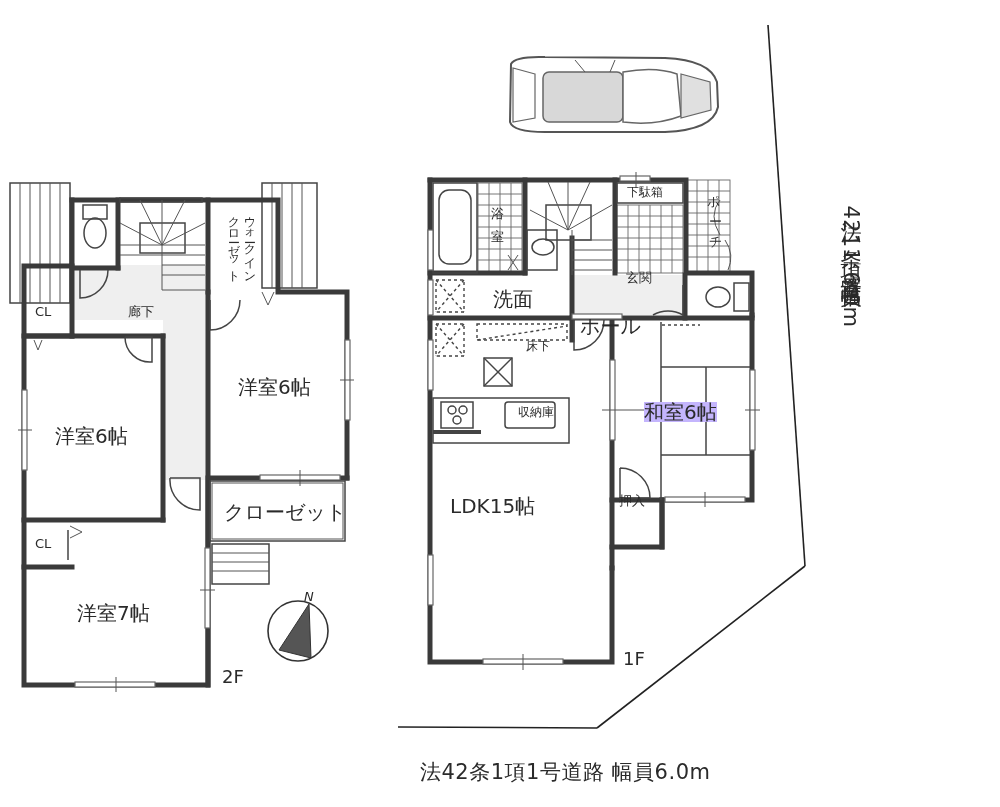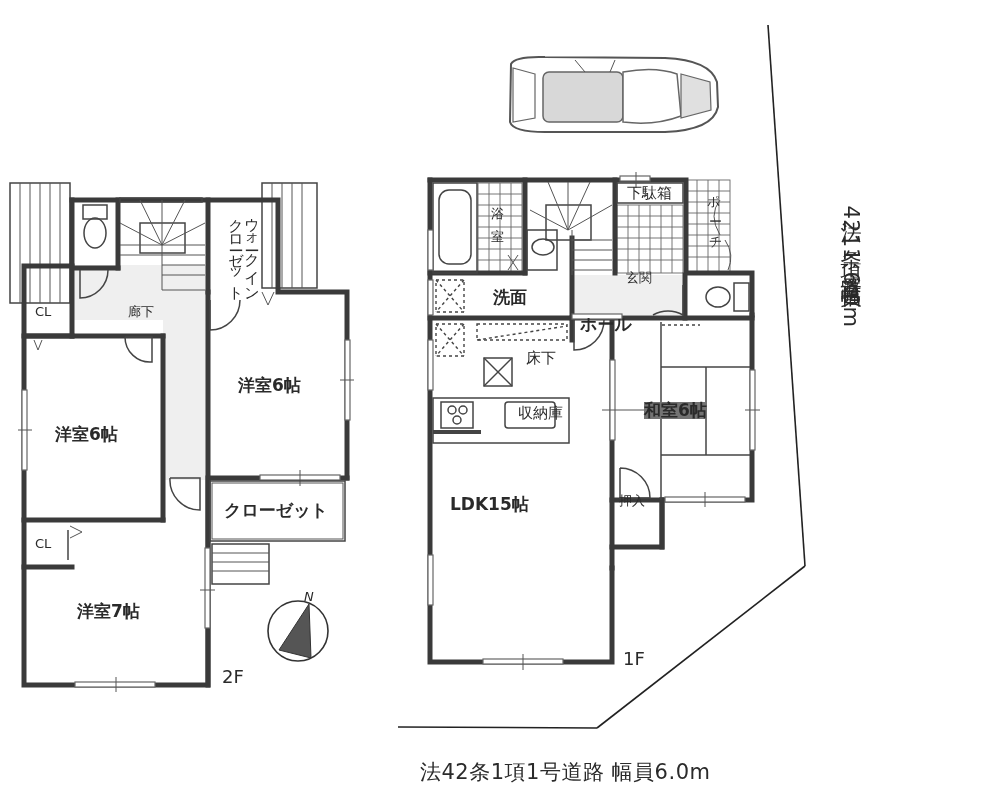--- a/index.html
+++ b/index.html
@@ -8,23 +8,23 @@
     svg#plan { position: absolute; left: 0; top: 0; width: 1000px; height: 807px; }
     .wall { fill: none; stroke: #3a3a3a; stroke-width: 5; stroke-linecap: square; }
     .thin { fill: none; stroke: #444; stroke-width: 1.5; }
     .thinner { fill: none; stroke: #555; stroke-width: 1; }
     .dash { fill: none; stroke: #444; stroke-width: 1.4; stroke-dasharray: 3 3; }
     .win { fill: #fff; stroke: #666; stroke-width: 1.2; }
     .tile { fill: none; stroke: #666; stroke-width: 0.9; }
     .hall { fill: #efefef; }
     .site { fill: none; stroke: #222; stroke-width: 1.6; }
     .lbl { position: absolute; white-space: nowrap; color: #2a2a2a; line-height: 1; }
-    .room { font-size: 17px; font-weight: bold; }
+    .room { font-size: 20px; }
     .small { font-size: 13px; }
-    .tiny { font-size: 15px; }
+    .tiny { font-size: 12px; }
     .floor { font-size: 18px; }
     .road { font-size: 21px; letter-spacing: 0.5px; }
     .vert { writing-mode: vertical-rl; text-orientation: mixed; }
   </style>
 </head>
 <body>
 
 <svg id="plan" viewBox="0 0 1000 807" xmlns="http://www.w3.org/2000/svg">
 
   <g>
@@ -309,21 +309,21 @@
 
 <span class="lbl small" style="left:491px;top:207px;">浴</span>
 <span class="lbl small" style="left:491px;top:230px;">室</span>
 <span class="lbl tiny" style="left:627px;top:186px;">下駄箱</span>
 <span class="lbl small" style="left:626px;top:230px;margin-top:41px;">玄関</span>
 <span class="lbl small" style="left:707px;top:195px;">ポ</span>
 <span class="lbl small" style="left:709px;top:215px;">ー</span>
 <span class="lbl small" style="left:709px;top:235px;">チ</span>
 <span class="lbl room" style="left:493px;top:289px;">洗面</span>
 <span class="lbl room" style="left:580px;top:289px;margin-top:27px;">ホール</span>
-<span class="lbl tiny" style="left:526px;top:351px;">床下</span>
+<span class="lbl tiny" style="left:526px;top:340px;">床下</span>
 <span class="lbl tiny" style="left:518px;top:372px;margin-top:34px;">収納庫</span>
 <span class="lbl room" style="left:450px;top:496px;">LDK15帖</span>
-<span class="lbl room" style="left:644px;top:402px;background:#737373;">和室6帖</span>
+<span class="lbl room" style="left:644px;top:402px;background:#c4b5fd;">和室6帖</span>
 <span class="lbl small" style="left:619px;top:494px;">押入</span>
 <span class="lbl floor" style="left:623px;top:650px;">1F</span>
 
 <span class="lbl road vert" style="left:840px;top:205px;">法42条1項1号道路 幅員6.0m</span>
 <span class="lbl road" style="left:420px;top:762px;">法42条1項1号道路 幅員6.0m</span>
 
 </body></html>

